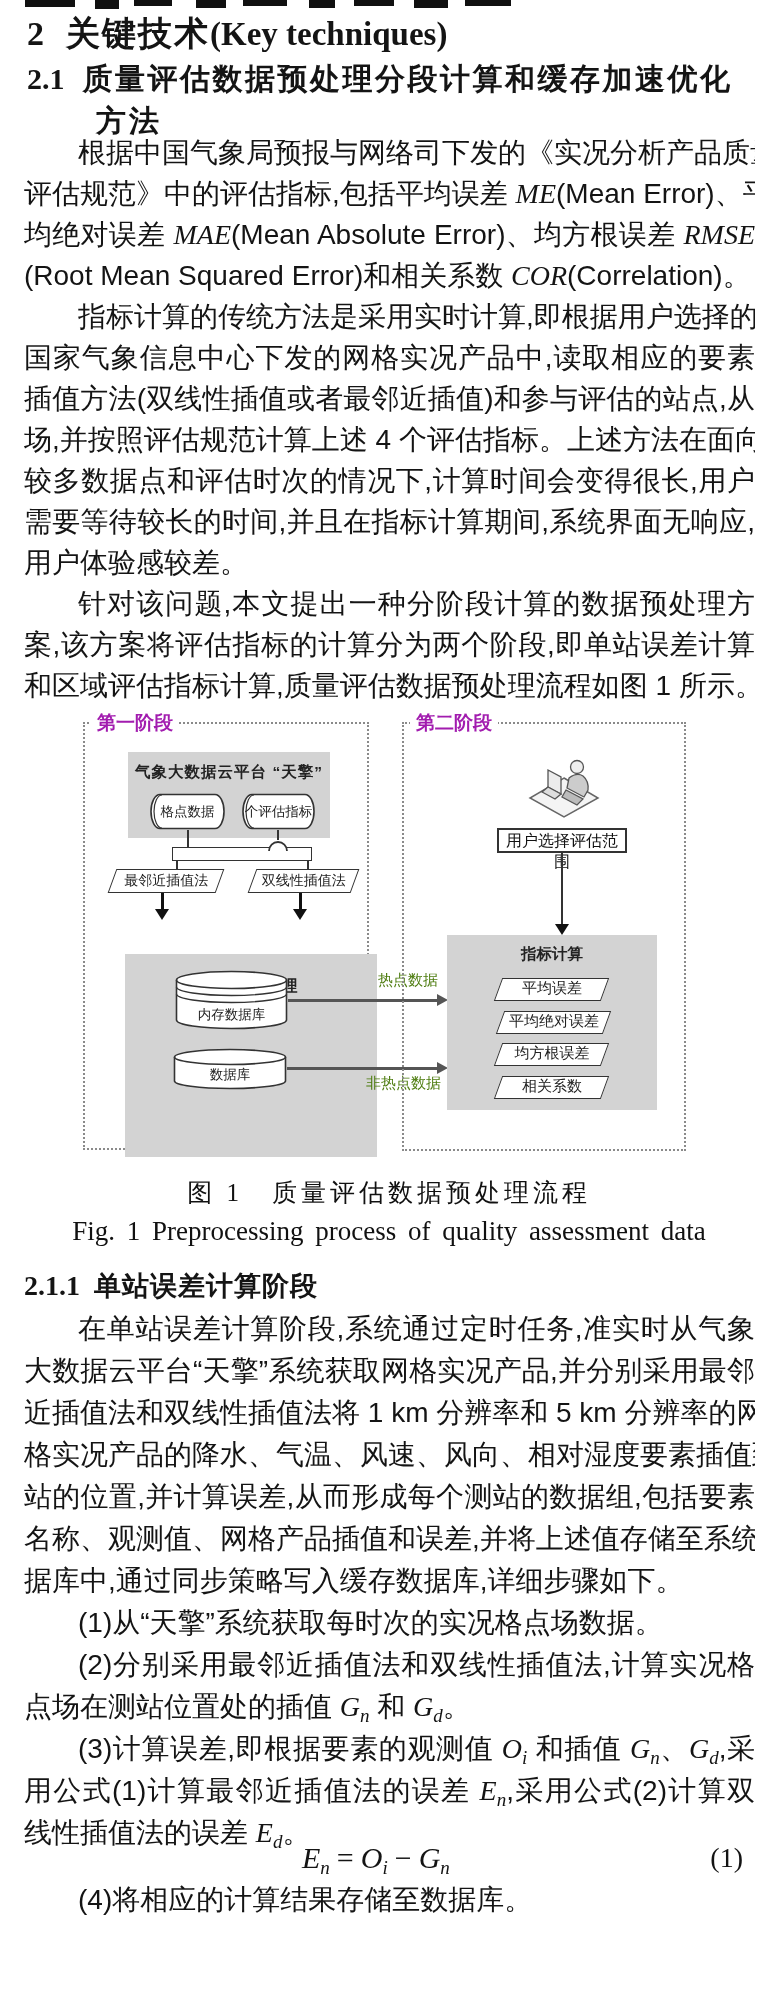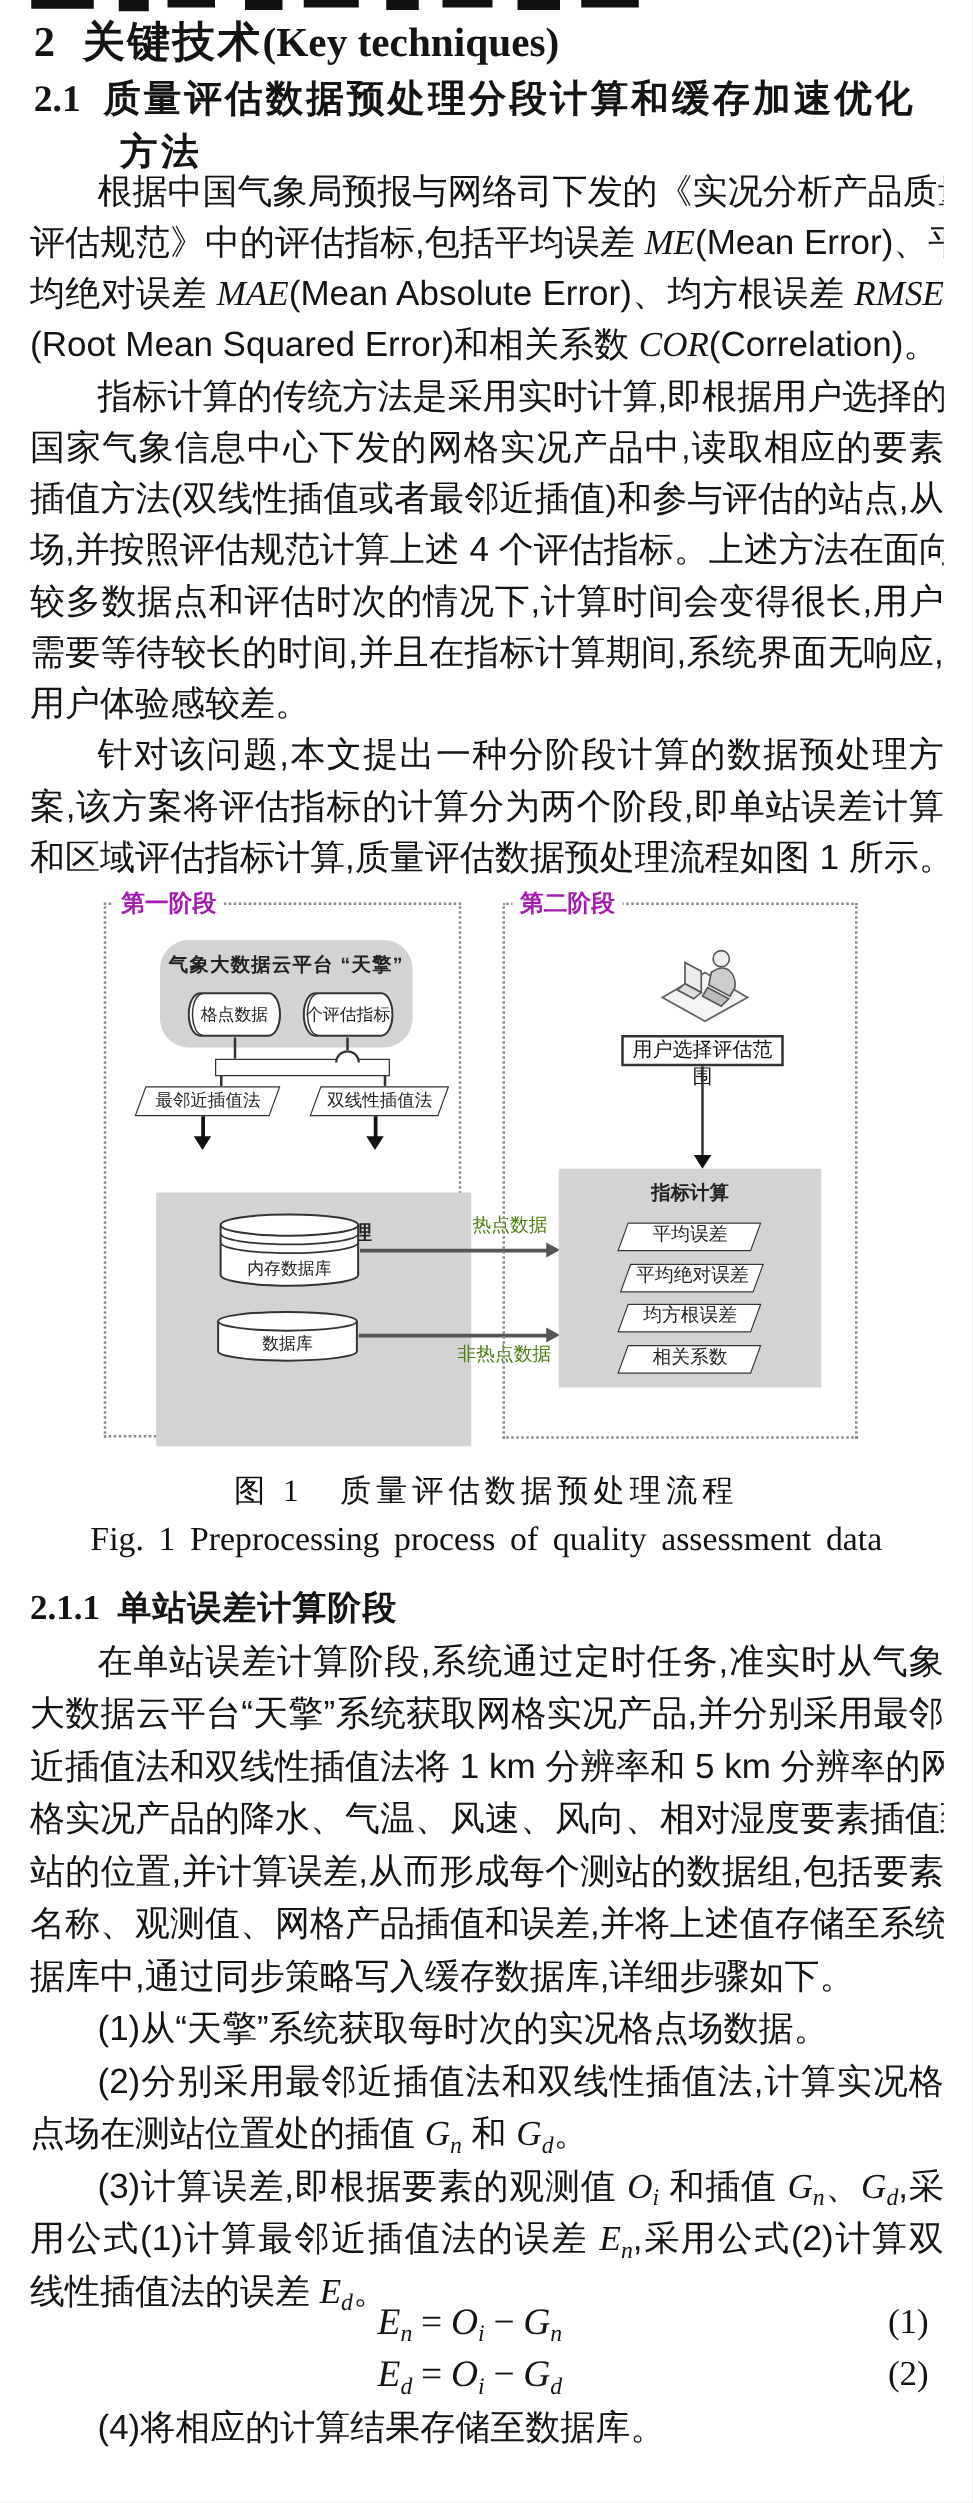--- a/index.html
+++ b/index.html
@@ -45,21 +45,21 @@
 
   
   .fig{position:absolute;left:0;top:705px;width:778px;height:460px;}
   .stage{position:absolute;border:2px dotted #8a8a8a;}
   .stage1{left:83px;top:17px;width:282px;height:424px;}
   .stage2{left:402px;top:17px;width:280px;height:425px;}
   .stage-label{position:absolute;top:-14px;left:6px;background:#fff;padding:0 6px;
                font-size:19px;font-weight:bold;color:#a21caf;white-space:nowrap;}
   .graybox{position:absolute;background:#d3d3d3;}
   .graybox .gtitle{text-align:center;font-size:15.5px;font-weight:bold;color:#222;}
-  .platform{left:128px;top:47px;width:202px;height:86px;border-radius:23px;}
+  .platform{left:128px;top:47px;width:202px;height:86px;}
   .platform .gtitle{margin-top:10px;letter-spacing:1px;}
   .sysbox{left:125px;top:215px;width:252px;height:203px;margin-top:34px;}
   .sysbox .gtitle{margin-top:22px;}
   .calcbox{left:447px;top:230px;width:210px;height:175px;}
   .calcbox .gtitle{margin-top:9px;}
   .cyl{position:absolute;}
   .cyl svg{display:block;}
   .cyl .clabel{position:absolute;width:100%;text-align:center;font-size:13.5px;color:#222;}
   .vlabel{font-size:15px;}
   .para{position:absolute;background:#fff;border:1.6px solid #333;transform:skewX(-20deg);}
@@ -262,21 +262,17 @@
     <div class="line ind j"><span>(2)分别采用最邻近插值法和双线性插值法,计算实况格</span></div>
     <div class="line end"><span>点场在测站位置处的插值 </span><span class="v">G</span><sub>n</sub><span> 和 </span><span class="v">G</span><sub>d</sub><span>。</span></div>
     <div class="line ind j"><span>(3)计算误差,即根据要素的观测值 </span><span class="v">O</span><sub>i</sub><span> 和插值 </span><span class="v">G</span><sub>n</sub><span>、</span><span class="v">G</span><sub>d</sub><span>,采</span></div>
     <div class="line j"><span>用公式(1)计算最邻近插值法的误差 </span><span class="v">E</span><sub>n</sub><span>,采用公式(2)计算双</span></div>
     <div class="line end"><span>线性插值法的误差 </span><span class="v">E</span><sub>d</sub><span>。</span></div>
 
     <div class="eqrow first">
       <span>E</span><sub>n</sub><span class="op">=</span><span>O</span><sub>i</sub><span class="op">−</span><span>G</span><sub>n</sub>
       <span class="eqnum">(1)</span>
     </div>
-    <div class="eqrow">
-      <span>E</span><sub>d</sub><span class="op">=</span><span>O</span><sub>i</sub><span class="op">−</span><span>G</span><sub>d</sub>
-      <span class="eqnum">(2)</span>
-    </div>
 
     <div class="line ind end"><span>(4)将相应的计算结果存储至数据库。</span></div>
   </div>
 
 </div>
 
 </body></html>

